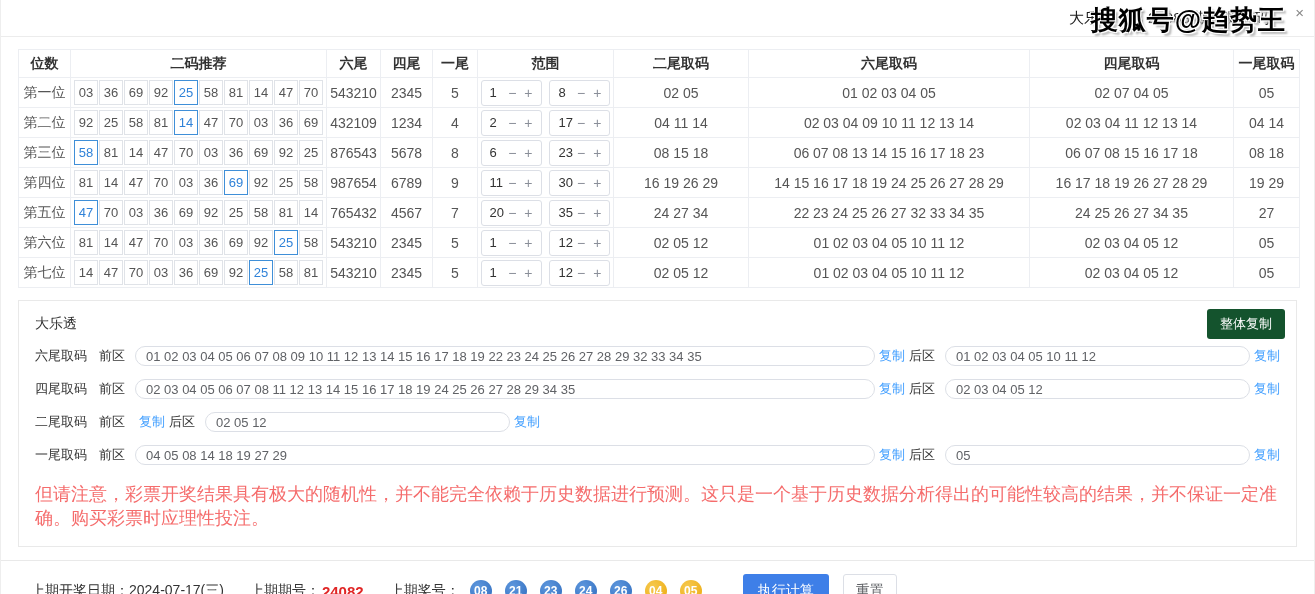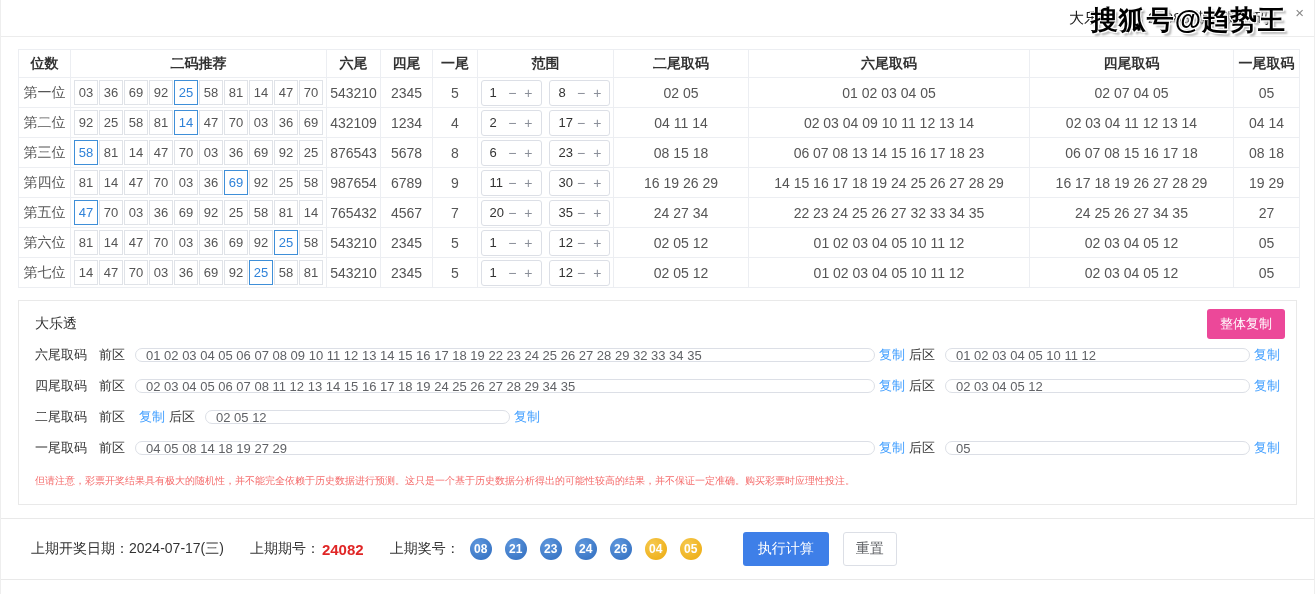--- a/index.html
+++ b/index.html
@@ -29,32 +29,32 @@
   .range-td .stepper { display:inline-flex; align-items:center; justify-content:space-between;
     width: 61px; height: 26px; border: 1px solid #dcdfe6; border-radius: 3px;
     padding: 0 8px; margin: 0 2px; font-size: 13px; color:#333; background:#fff; }
   .stp-btns { display:inline-flex; gap: 8px; }
   .stp-btn { color:#8a8f99; font-size: 14px; cursor:pointer; line-height: 1; }
 
   
   .copy-panel { position: relative; margin: 12px 17px 0; border: 1px solid #e9e9e9;
     padding: 12px 16px 16px; }
   .panel-title { font-size: 14px; color:#333; margin-top: 2px; }
-  .copy-all-btn { position:absolute; right: 11px; top: 8px; background:#ec4899; color:#fff;
+  .copy-all-btn { position:absolute; right: 11px; top: 8px; background:#14532d; color:#fff;
     font-size: 13px; padding: 6px 13px; border-radius: 3px; border:none; cursor:pointer; }
   .copy-row { display:flex; align-items:center; margin-top: 13px; font-size: 13px; }
   .copy-label { width: 64px; color:#333; flex: none; }
   .zone-label { color:#333; flex:none; margin-right: 10px; }
-  .copy-input { height: 14px; border: 1px solid #dcdfe6; border-radius: 14px;
+  .copy-input { height: 20px; border: 1px solid #dcdfe6; border-radius: 14px;
     padding: 0 10px; font-size: 13px; color:#606266; font-family: "Liberation Sans", sans-serif; outline:none; }
   .copy-input.front { flex: 1; }
   .copy-input.back { width: 305px; flex:none; }
   .copy-link { color:#409eff; margin: 0 4px; cursor:pointer; flex:none; text-decoration:none; }
   .copy-link.last { margin-right: 0; }
-  .warning { margin-top: 17px; font-size: 10px; color:#f56c6c; }
+  .warning { margin-top: 17px; font-size: 18px; color:#f56c6c; }
 
   
   .footer { margin-top: 13px; border-top: 1px solid #e9e9e9; border-bottom: 1px solid #e9e9e9;
     padding: 13px 30px; display:flex; align-items:center; font-size: 14px; color:#333; }
   .footer .grp { display:flex; align-items:center; }
   .footer .sep { width: 26px; }
   .issue-no { color:#e02626; font-weight:bold; font-size: 15px; margin-left: 2px; }
   .balls { display:flex; align-items:center; }
   .ball { width: 22px; height: 22px; border-radius: 50%; color:#fff; font-size: 12px; font-weight:bold;
     display:inline-flex; align-items:center; justify-content:center; margin-right: 13px; }

